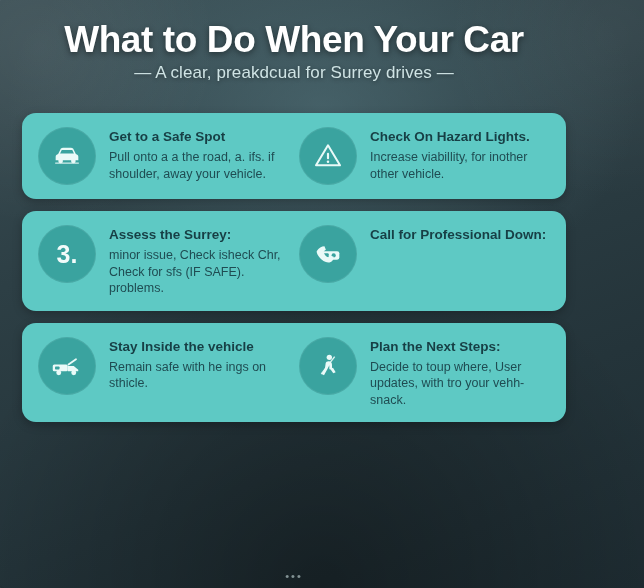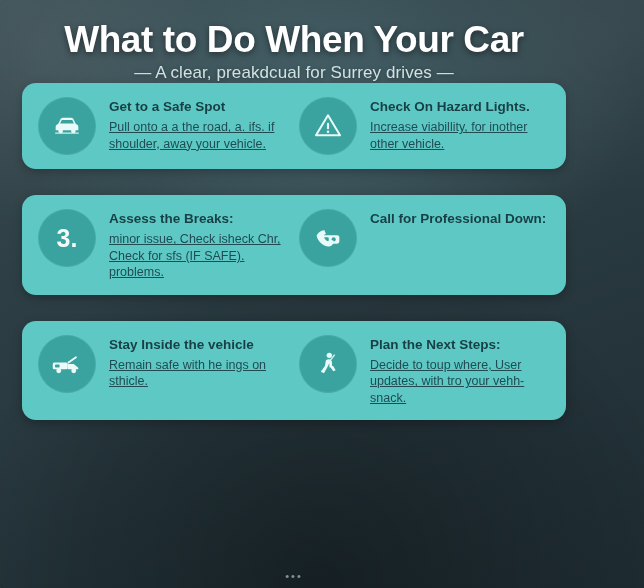--- a/index.html
+++ b/index.html
@@ -60,23 +60,24 @@
     text-shadow: 0 2px 6px rgba(0,0,0,0.45);
   }
   .subtitle {
     color: #cfe3e4;
     font-size: 17px;
     letter-spacing: 0.1px;
     text-shadow: 0 1px 4px rgba(0,0,0,0.4);
   }
 
   .cards {
+    margin-top: 30px;
     display: flex;
     flex-direction: column;
-    gap: 26px;
+    gap: 12px;
   }
   .card {
     background: #5ec9c4;
     border-radius: 14px;
     padding: 14px 16px;
     display: flex;
     gap: 10px;
     box-shadow: 0 3px 10px rgba(0,0,0,0.25);
   }
   .cell {
@@ -109,21 +110,20 @@
     color: #173f45;
     font-size: 13.5px;
     font-weight: bold;
     line-height: 1.25;
     margin-bottom: 3px;
   }
   .b {
     color: #1f4c52;
     font-size: 12.5px;
     line-height: 1.32;
-    text-decoration: underline;
   }
   .footer-dot {
     position: absolute;
     left: 0; right: 0;
     bottom: 6px;
     text-align: center;
     color: rgba(220,240,240,0.55);
     font-size: 11px;
     letter-spacing: 2px;
   }
@@ -174,21 +174,21 @@
         </div>
       </div>
     </div>
 
     <div class="card">
       <div class="cell">
         <div class="badge">
           <span class="num">3.</span>
         </div>
         <div class="txt">
-          <div class="h">Assess the Breaks:</div>
+          <div class="h">Assess the Surrey:</div>
           <div class="b">minor issue, Check isheck Chr, Check for sfs (IF SAFE). problems.</div>
         </div>
       </div>
       <div class="cell">
         <div class="badge">
           <svg width="34" height="34" viewBox="0 0 48 48" aria-hidden="true">
             <rect x="14" y="20" width="26" height="12" rx="3" fill="#eafaf8"></rect>
             <rect x="17" y="23" width="8" height="6" rx="1.5" fill="#3aa39f"></rect>
             <circle cx="32" cy="26" r="3" fill="#3aa39f"></circle>
             <path d="M8 20c3-5 7-7 11-7l2 5-3 2c0 4 3 8 7 9l2-3 5 2c0 4-2 7-6 8-8 1-18-9-18-16z" fill="#eafaf8"></path>

